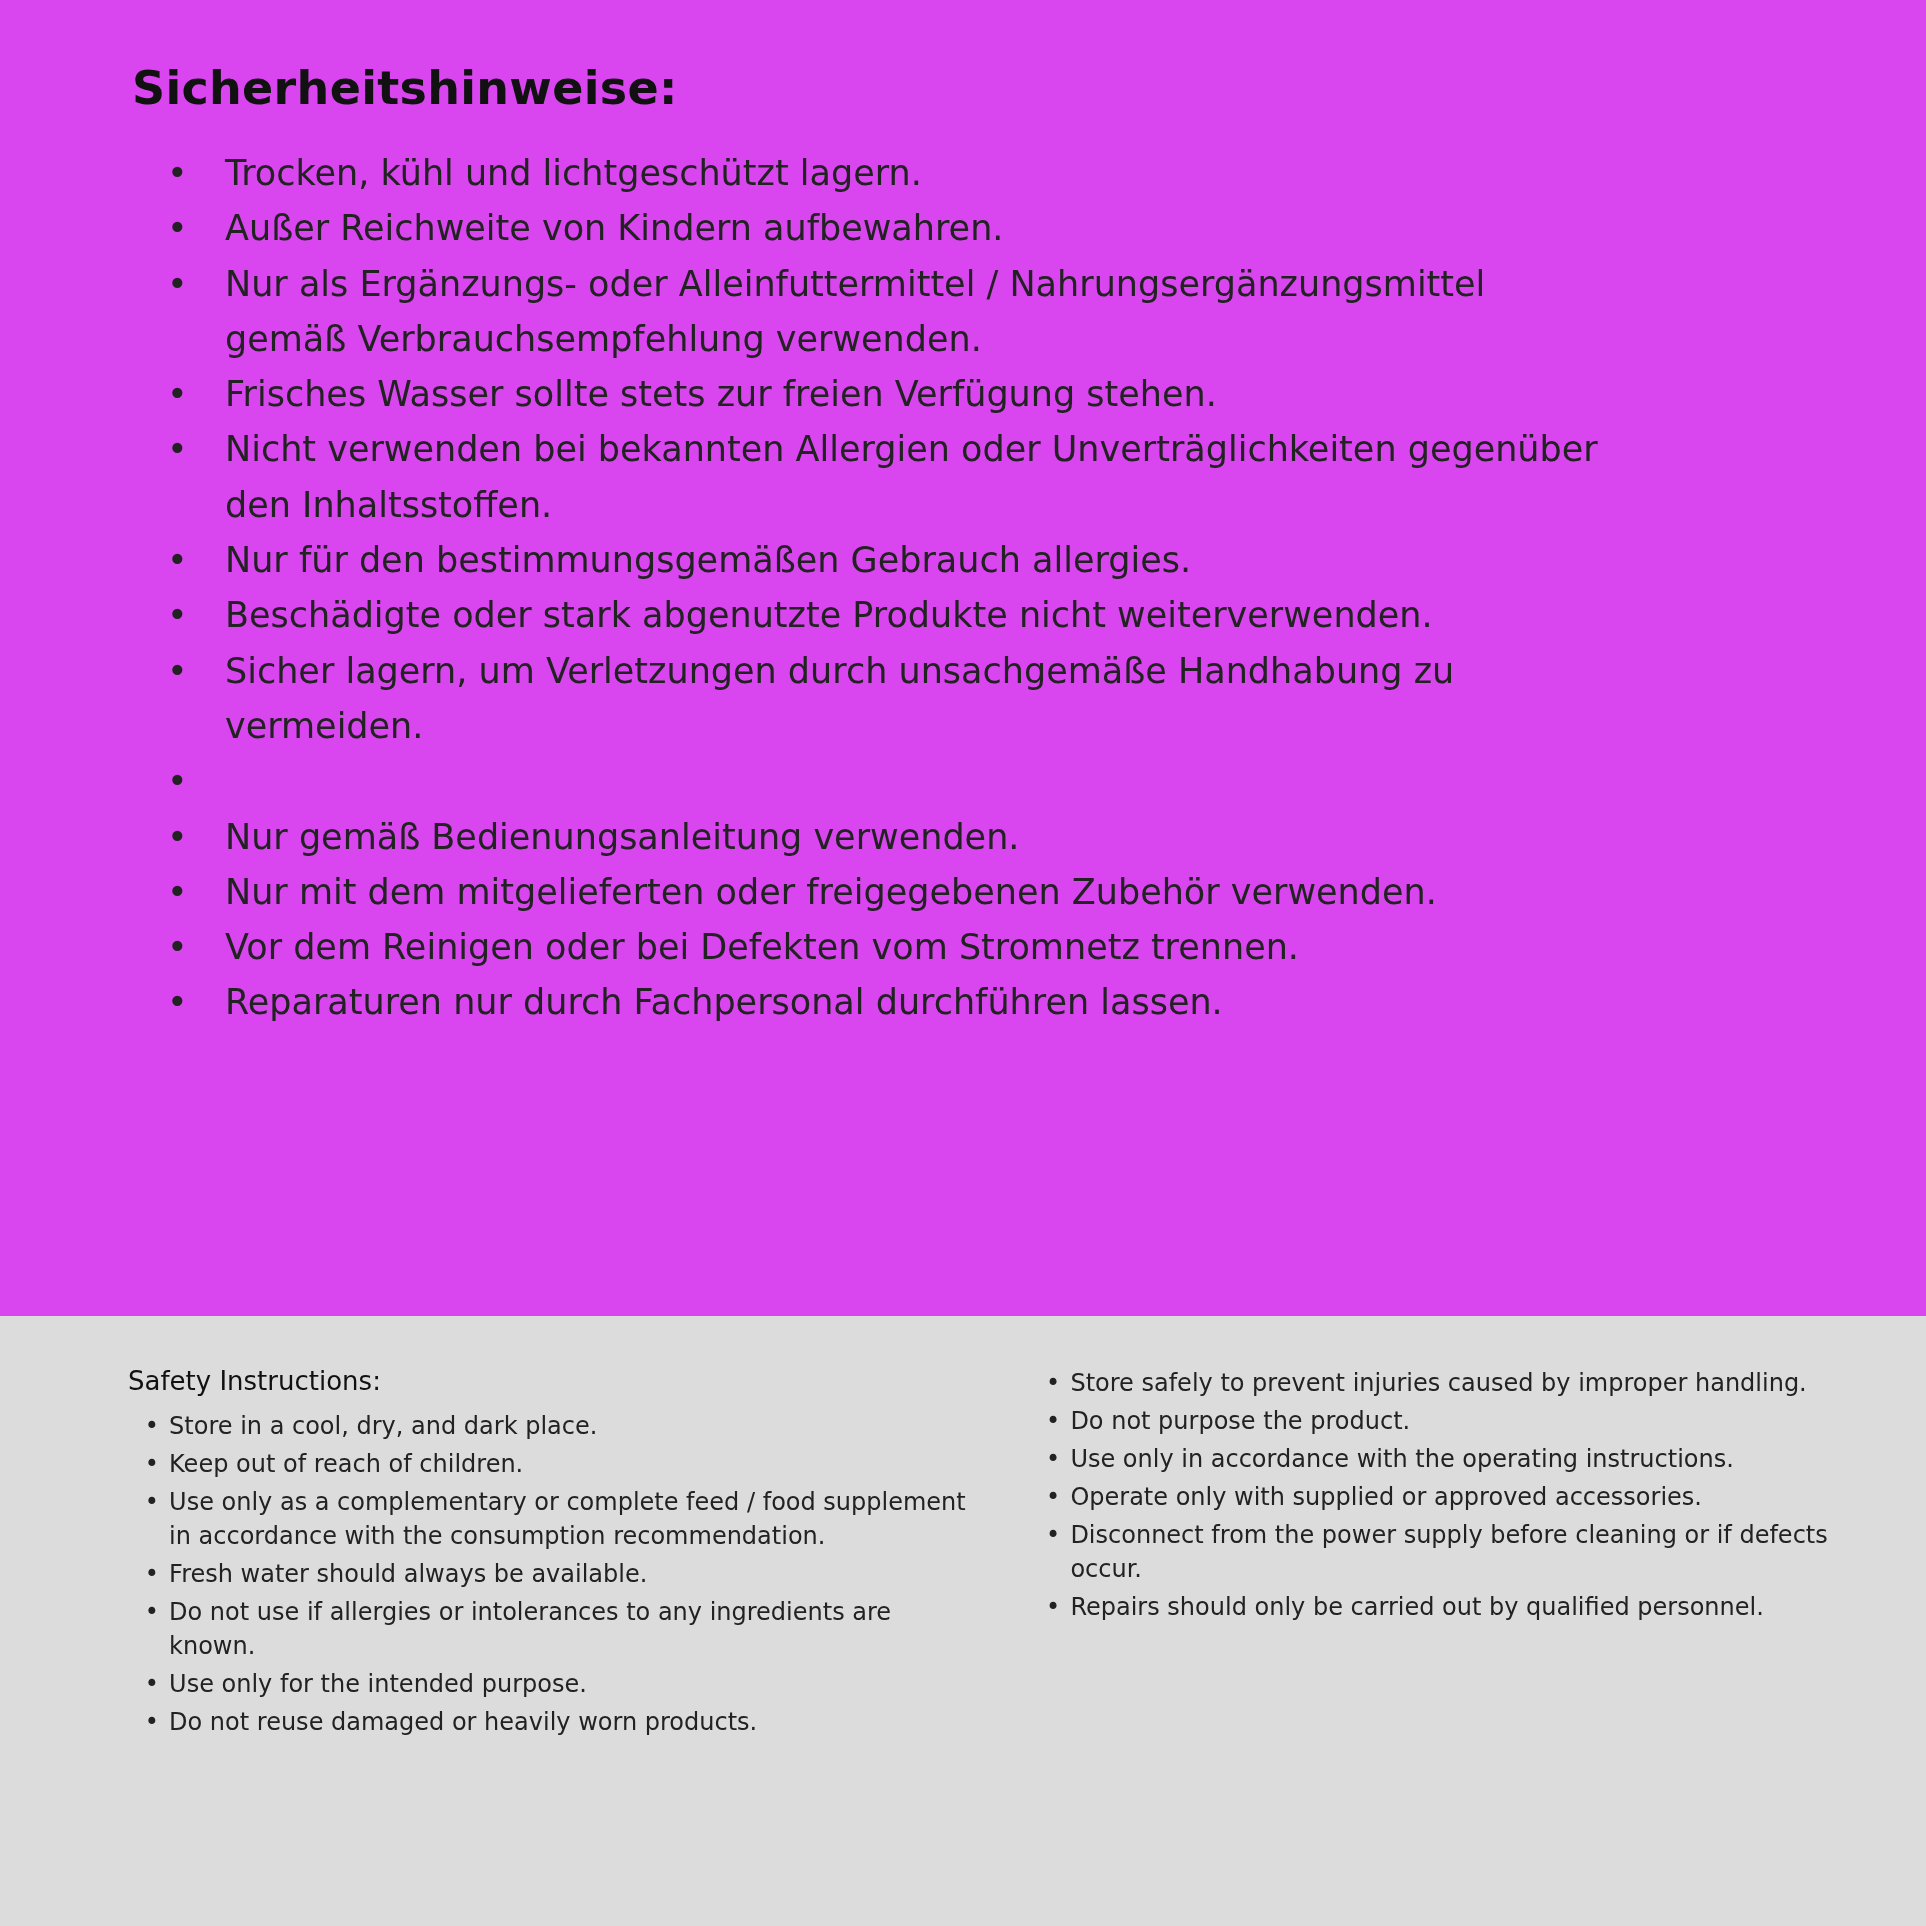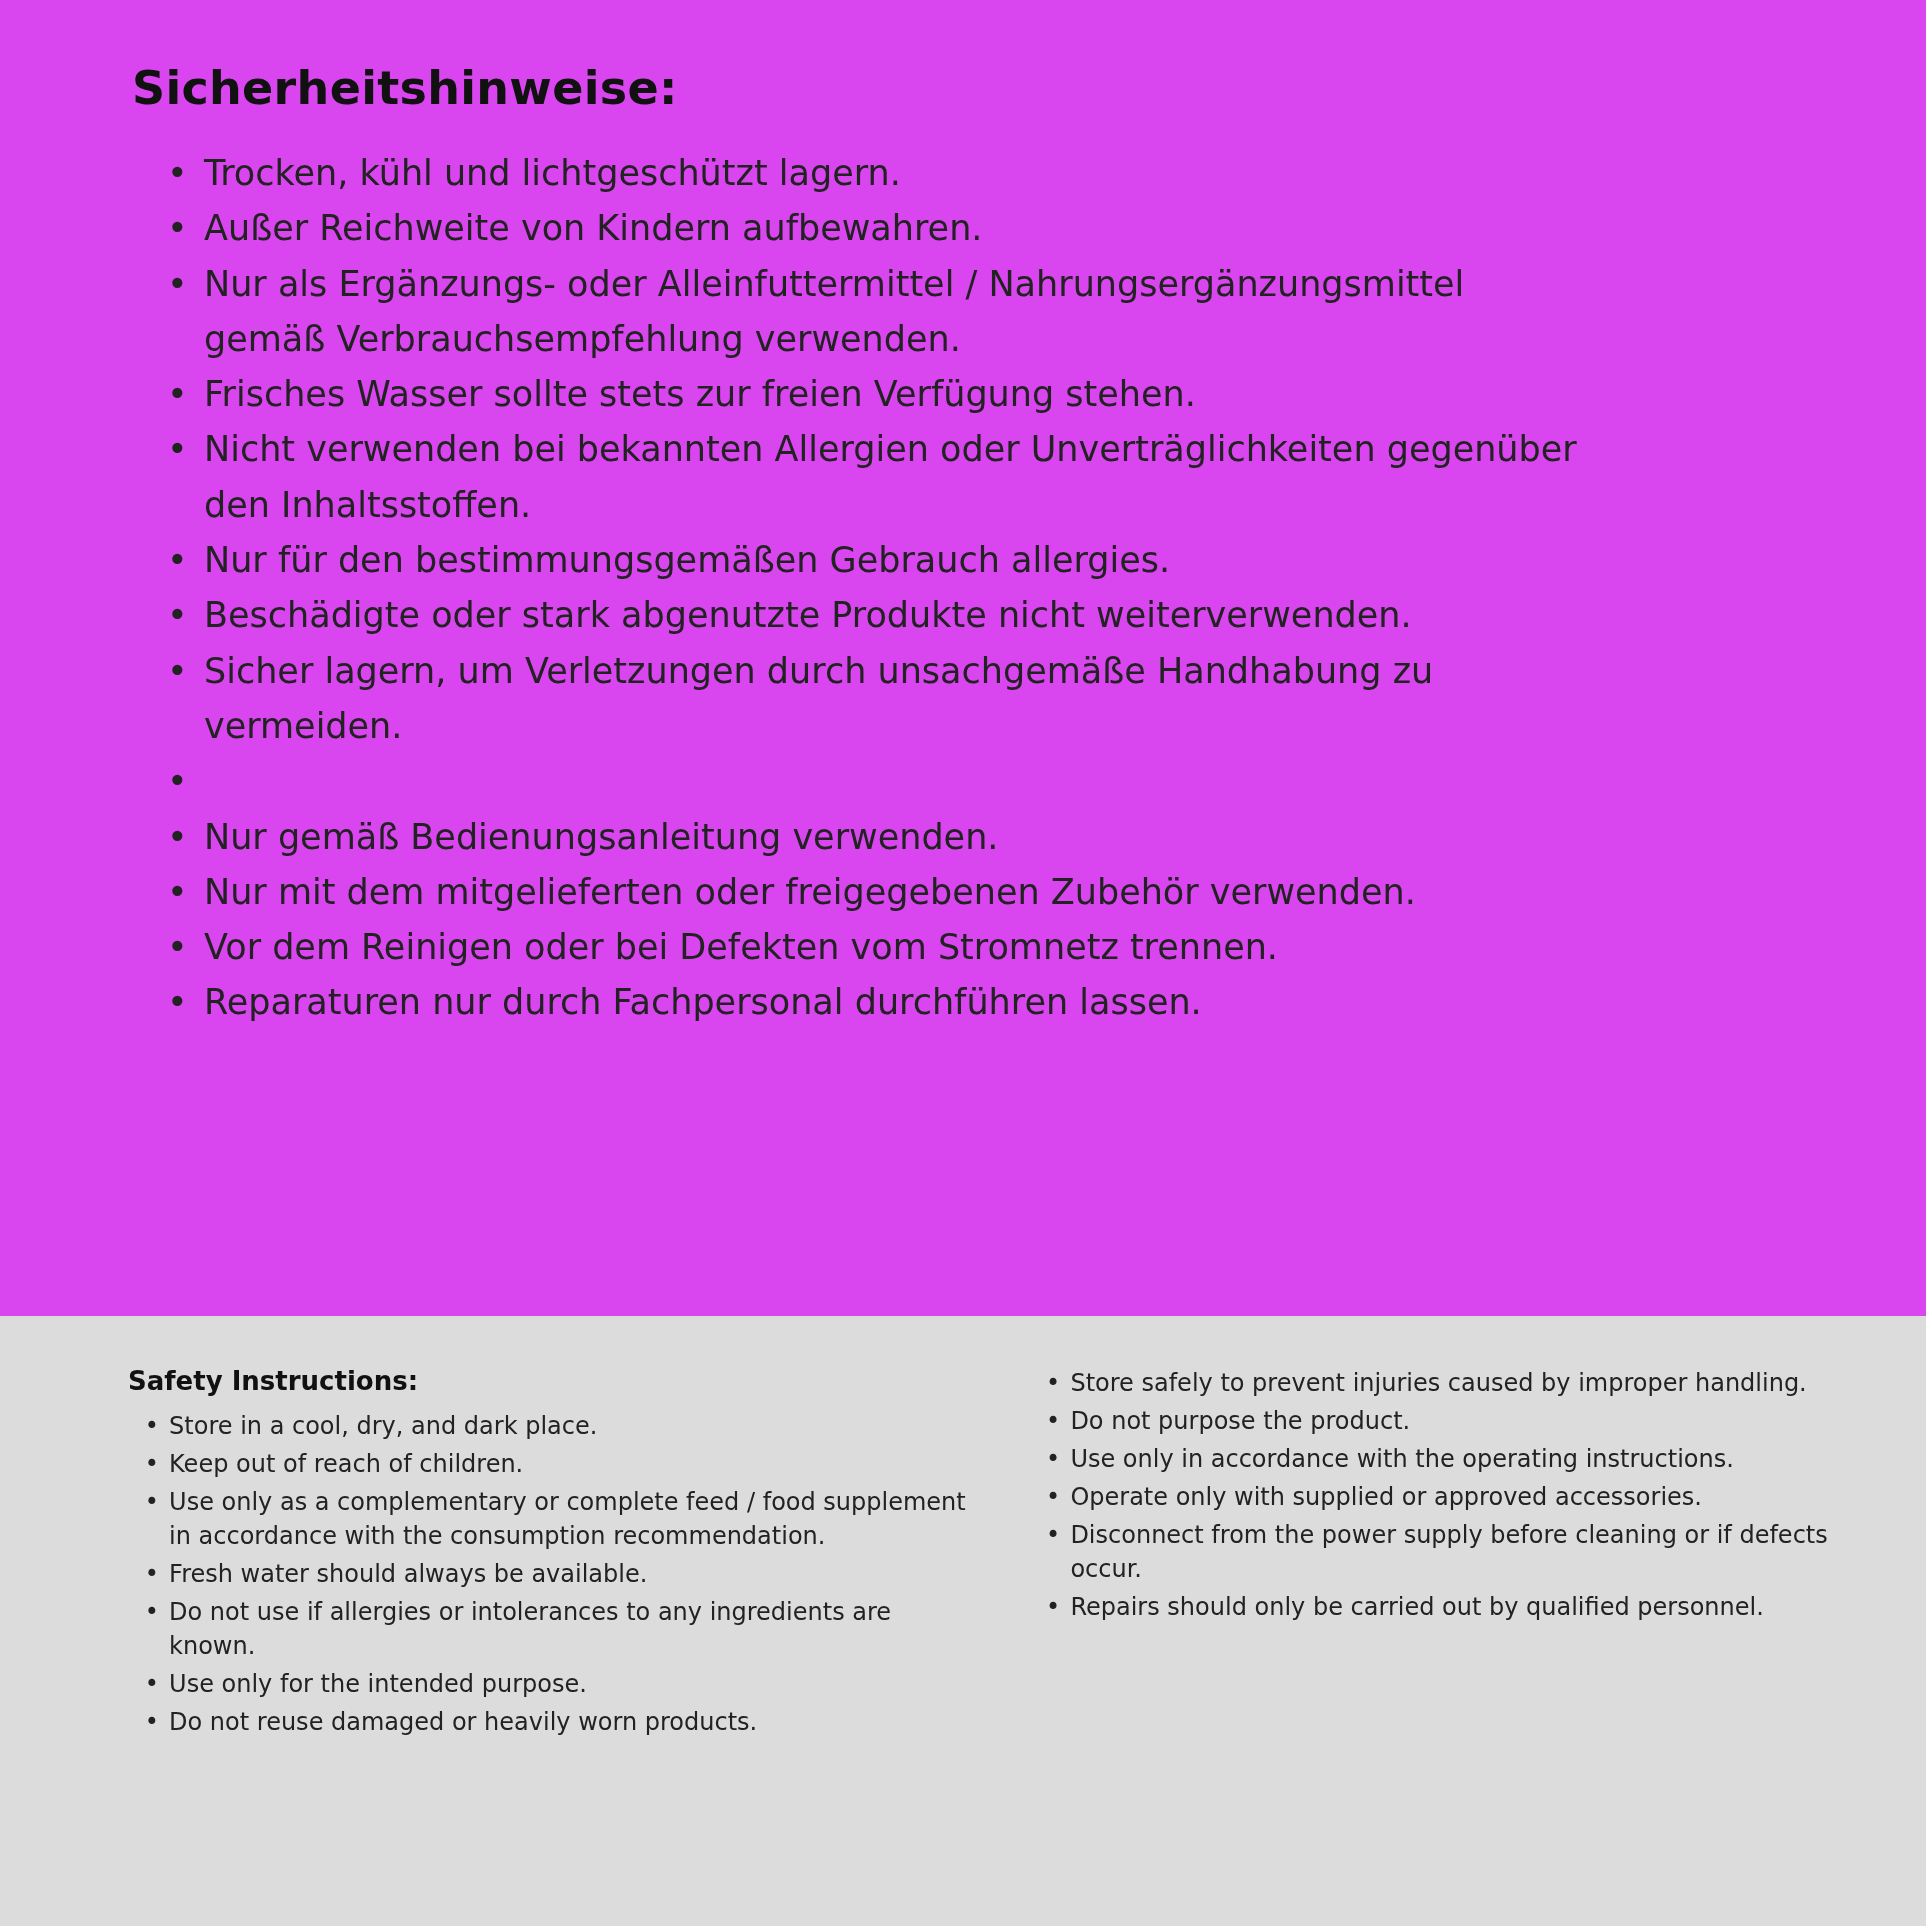--- a/index.html
+++ b/index.html
@@ -46,38 +46,39 @@
     color: #222222;
   }
   .g-item .bullet {
     flex: none;
     width: 37px;
   }
   .g-item .g-text {
     flex: 1;
     min-width: 0;
     max-width: 1380px;
+    margin-left: 21px;
   }
 
   
   .english-section {
     box-sizing: border-box;
     height: 610px;
     background: #dcdcdc;
     padding: 50px 96px 0 128px;
     display: flex;
     gap: 71px;
   }
   .e-col {
     width: 847px;
     flex: none;
   }
   .english-title {
     font-size: 26px;
-    font-weight: 700;
+    font-weight: 400;
     color: #111111;
     margin: 0 0 13px 0;
   }
   .e-list {
     padding-left: 16.7px;
   }
   .e-list.right {
     padding-left: 0;
   }
   .e-item {

